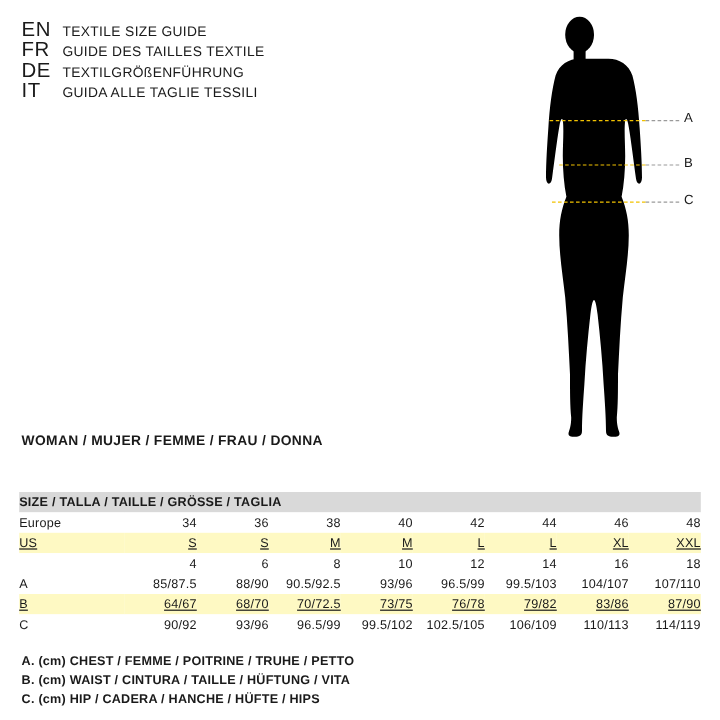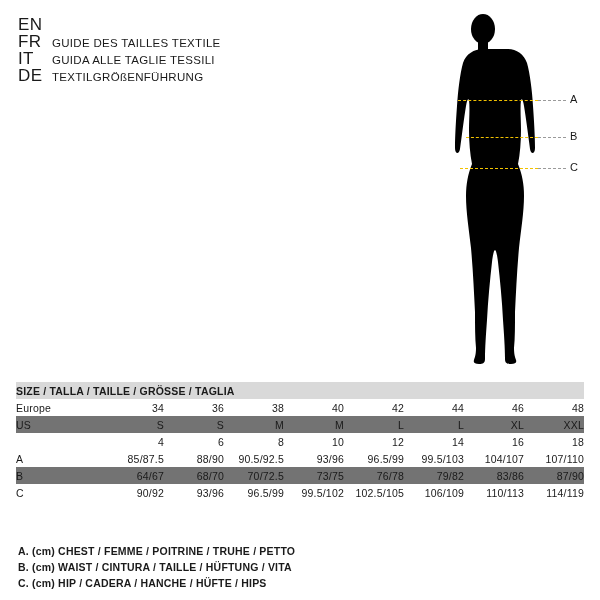--- a/index.html
+++ b/index.html
@@ -88,37 +88,39 @@
   .table-wrap {
     position: absolute;
     left: 16px;
     top: 382px;
     width: 568px;
   }
   table.size-table {
     border-collapse: collapse;
     width: 568px;
     table-layout: fixed;
+    margin-top: 28px;
   }
   table.size-table td {
     font-size: 10.5px;
     height: 17px;
     padding: 0;
     color: #1a1a1a;
     letter-spacing: 0.2px;
   }
   .row-header td {
     background: #d9d9d9;
     font-weight: bold;
     font-size: 10.5px;
     padding-left: 5px;
     letter-spacing: 0.3px;
   }
   .row-shaded td {
-    background: #737373;
+    background: #fef9c3;
+    text-decoration: underline;
   }
   .row-plain td {
     background: #ffffff;
   }
   td.label-cell {
     padding-left: 5px;
     text-align: left;
   }
   td.val-cell {
     text-align: right;
@@ -140,32 +142,33 @@
   }
 </style>
 </head>
 <body>
 
 <div class="page">
 
   <div class="langs">
     <div class="lang-row">
       <span class="lang-code">EN</span>
+      <span class="lang-text">TEXTILE SIZE GUIDE</span>
     </div>
     <div class="lang-row">
       <span class="lang-code">FR</span>
       <span class="lang-text">GUIDE DES TAILLES TEXTILE</span>
     </div>
     <div class="lang-row">
+      <span class="lang-code">DE</span>
+      <span class="lang-text">TEXTILGRÖßENFÜHRUNG</span>
+    </div>
+    <div class="lang-row">
       <span class="lang-code">IT</span>
       <span class="lang-text">GUIDA ALLE TAGLIE TESSILI</span>
-    </div>
-    <div class="lang-row">
-      <span class="lang-code">DE</span>
-      <span class="lang-text">TEXTILGRÖßENFÜHRUNG</span>
     </div>
   </div>
 
   <div class="figure-wrap">
     <svg class="figure-svg" width="160" height="360" viewBox="0 0 160 360">
       <g fill="#000000">
 
         <ellipse cx="53" cy="21" rx="12" ry="15"></ellipse>
 
         <rect x="48" y="33" width="10" height="10"></rect>
@@ -217,20 +220,21 @@
 
     <div class="measure-line" style="left:36px; top:129px; width:72px;"></div>
     <div class="measure-line gray" style="left:108px; top:129px; width:28px;"></div>
     <div class="measure-label" style="left:140px; top:122px;">B</div>
 
     <div class="measure-line" style="left:30px; top:160px; width:78px;"></div>
     <div class="measure-line gray" style="left:108px; top:160px; width:28px;"></div>
     <div class="measure-label" style="left:140px; top:153px;">C</div>
   </div>
 
+  <div class="woman-caption">WOMAN / MUJER / FEMME / FRAU / DONNA</div>
 
   <div class="table-wrap">
     <table class="size-table">
       <colgroup>
         <col style="width:88px">
         <col style="width:60px">
         <col style="width:60px">
         <col style="width:60px">
         <col style="width:60px">
         <col style="width:60px">

